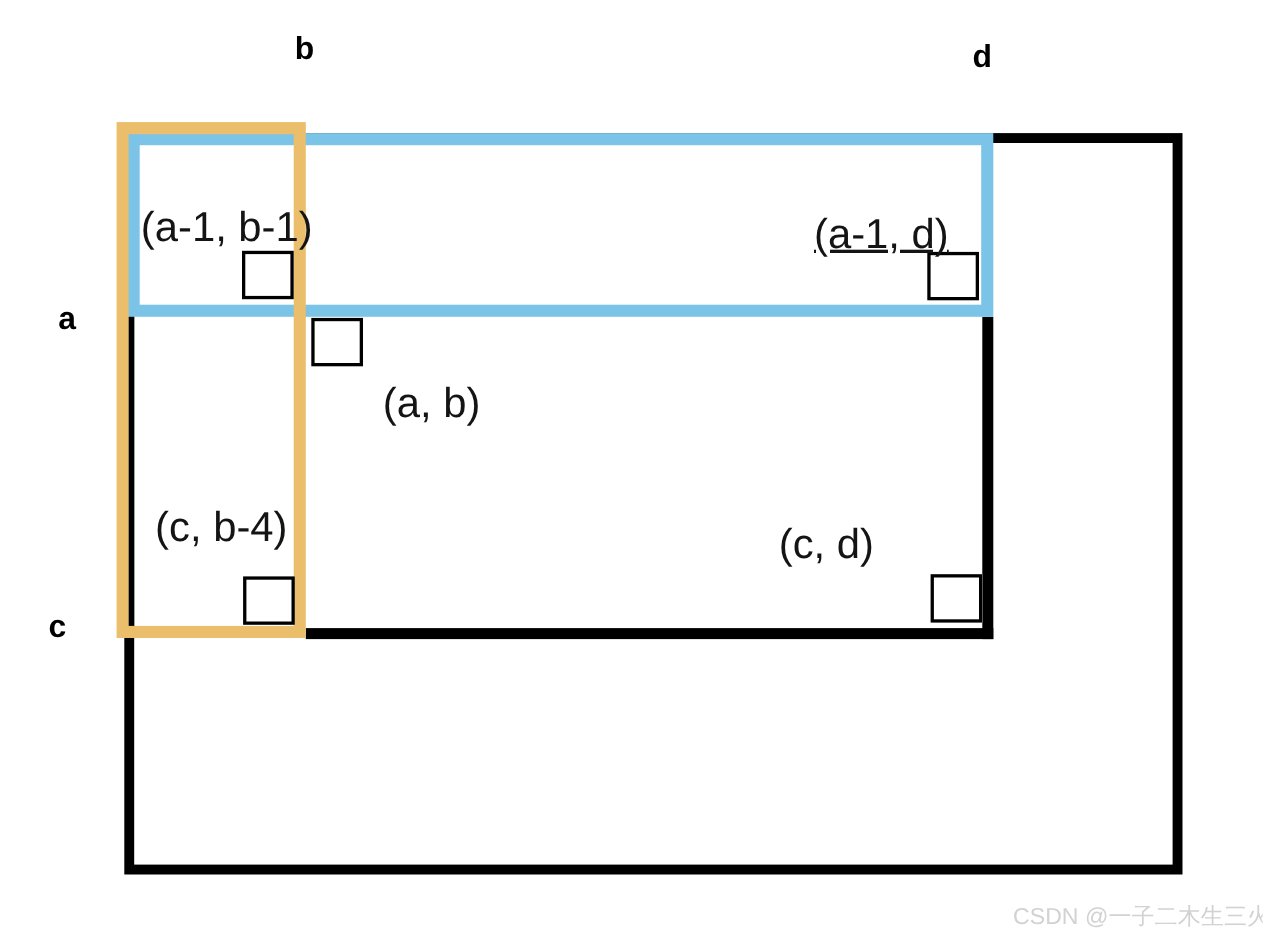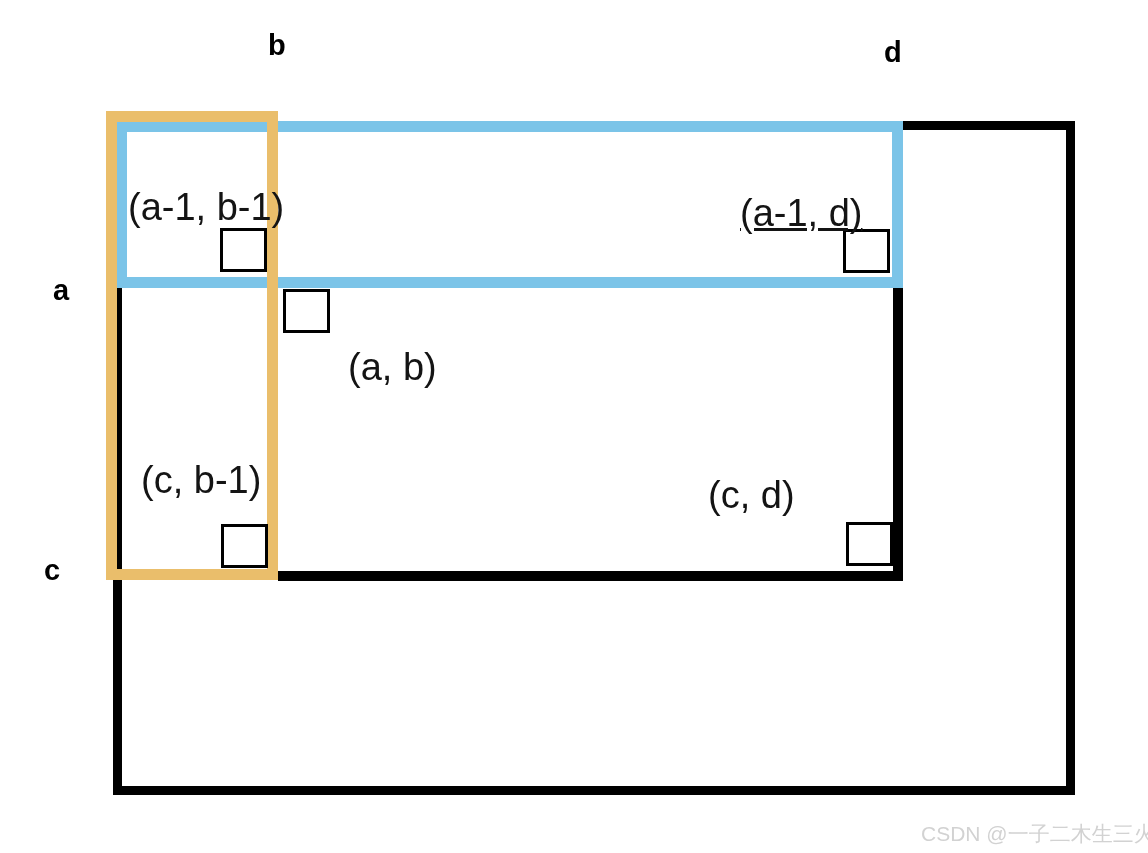--- a/index.html
+++ b/index.html
@@ -103,18 +103,18 @@
   <div class="cell-square" id="cell-c-d" style="left: 846px; top: 522px; width: 47px; height: 44px;"></div>
 
   <div class="axis-label" id="axis-row-a" style="left: 53px; top: 276px;">a</div>
   <div class="axis-label" id="axis-row-c" style="left: 44px; top: 556px;">c</div>
   <div class="axis-label" id="axis-col-b" style="left: 268px; top: 31px;">b</div>
   <div class="axis-label" id="axis-col-d" style="left: 884px; top: 38px;">d</div>
 
   <div class="coord-label" id="coord-a-1-b-1" style="left: 128px; top: 188px;">(a-1, b-1)</div>
   <div class="coord-label" id="coord-a-1-d" style="left: 740px; top: 194px; text-decoration: underline;">(a-1, d)</div>
   <div class="coord-label" id="coord-a-b" style="left: 328px; top: 348px; margin-left: 20px;">(a, b)</div>
-  <div class="coord-label" id="coord-c-b-1" style="left: 141px; top: 461px;">(c, b-1)</div>
+  <div class="coord-label" id="coord-c-b-1" style="left: 141px; top: 461px;">(c, b-4)</div>
   <div class="coord-label" id="coord-c-d" style="left: 708px; top: 476px;">(c, d)</div>
 
   <div class="watermark" id="watermark" style="left: 921px; top: 823px; color: rgb(210, 210, 210);">CSDN @一子二木生三火</div>
 
 </div>
 
 </body></html>

